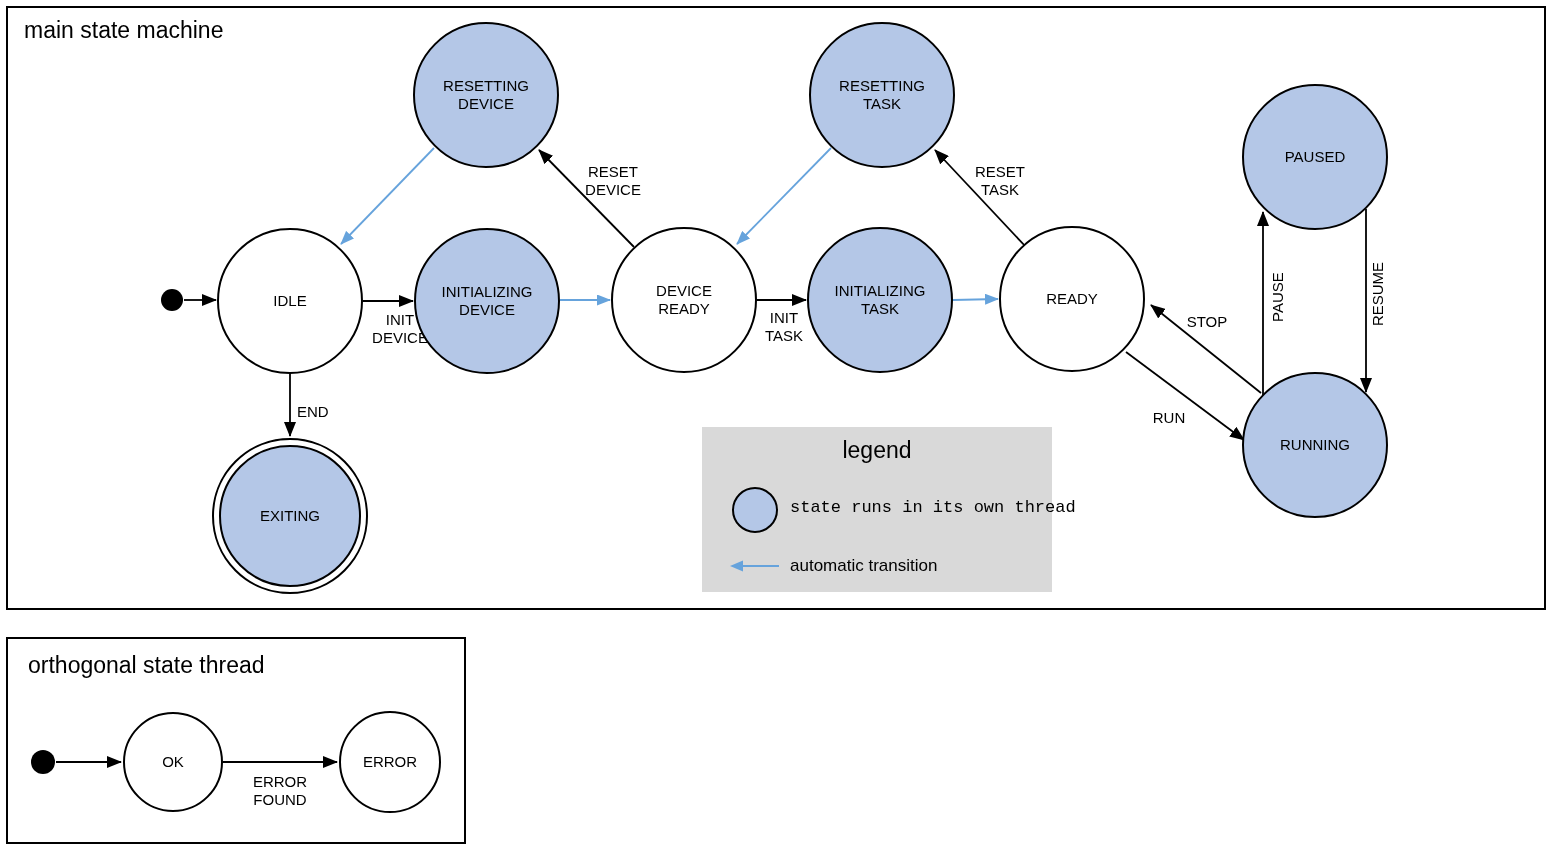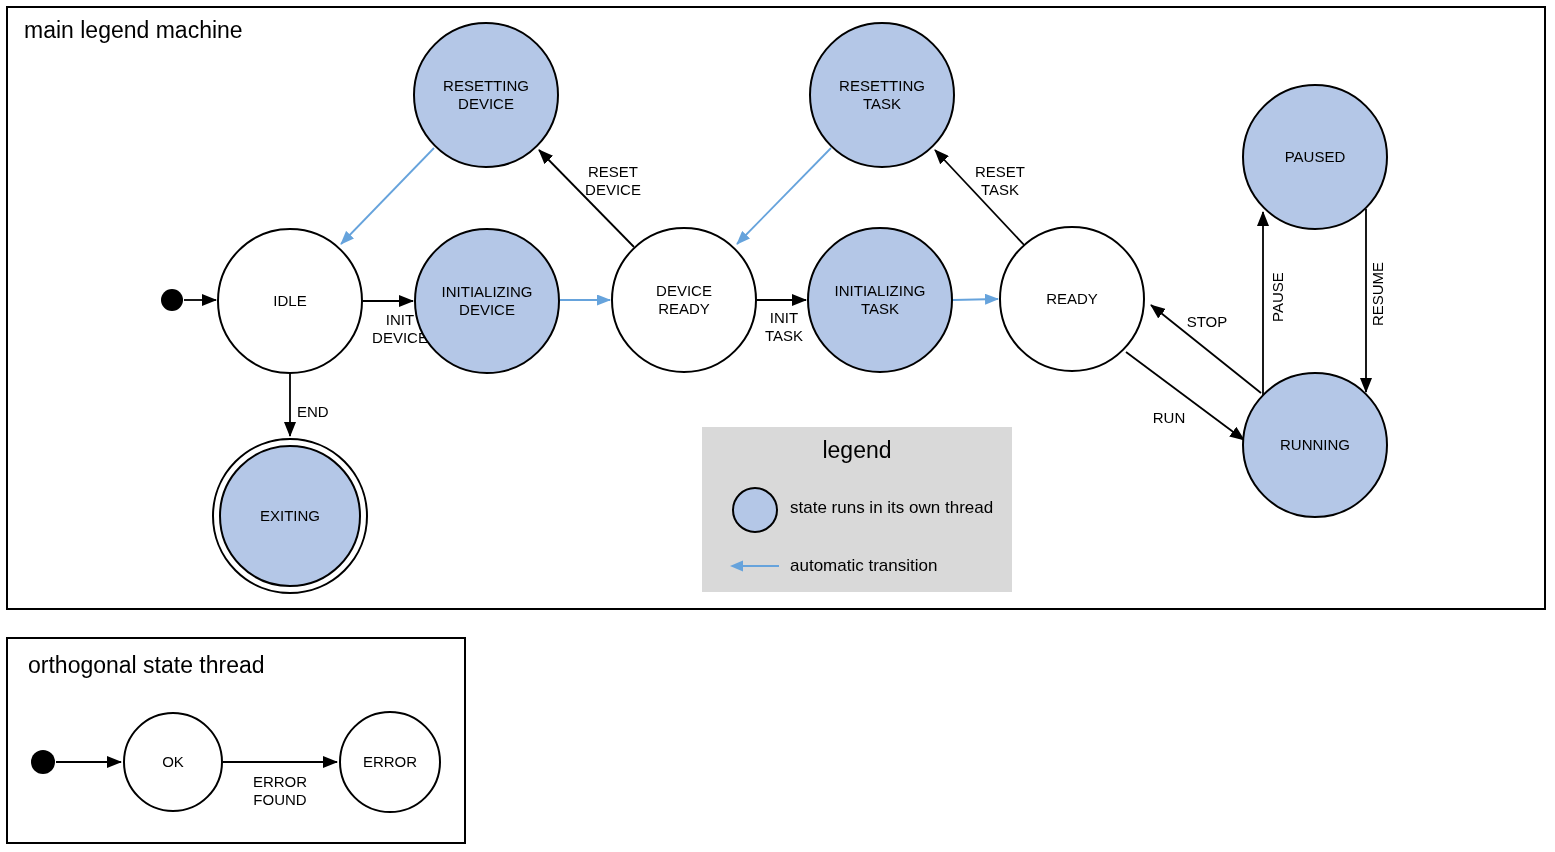--- a/index.html
+++ b/index.html
@@ -42,21 +42,21 @@
   }
   .edge-label {
     font-family: "Liberation Sans", sans-serif;
     font-size: 15px;
     fill: #000000;
   }
 
   #legend {
     position: absolute;
     left: 702px; top: 427px;
-    width: 310px; height: 165px;
+    width: 350px; height: 165px;
     background: var(--legend-bg, #d9d9d9);
     z-index: 2;
   }
   .legend-title {
     text-align: center;
     font-size: 23px;
     color: #000000;
     margin-top: 10px;
   }
   .legend-circle-swatch {
@@ -67,20 +67,21 @@
     border-radius: 50%;
     background: var(--node-fill, #b4c7e7);
     box-sizing: content-box;
   }
   .legend-label-1 {
     position: absolute;
     left: 88px; top: 71px;
     font-size: 17px;
     color: #000000;
     white-space: nowrap;
+    font-family: Liberation Mono, monospace;
   }
   .legend-arrow-swatch {
     position: absolute;
     left: 27px; top: 132px;
   }
   .legend-label-2 {
     position: absolute;
     left: 88px; top: 129px;
     font-size: 17px;
     color: #000000;
@@ -88,21 +89,21 @@
   }
 </style>
 </head>
 <body>
 
 <div class="stage">
 
   <div class="panel" id="panel-main"></div>
   <div class="panel" id="panel-ortho"></div>
 
-  <div class="panel-title" id="main-title">main legend machine</div>
+  <div class="panel-title" id="main-title">main state machine</div>
   <div class="panel-title" id="ortho-title">orthogonal state thread</div>
 
   <svg id="diagram" width="1555" height="852" viewBox="0 0 1555 852">
     <defs>
       <marker id="arrow-event" markerUnits="userSpaceOnUse" markerWidth="15" markerHeight="12" refX="14" refY="6" orient="auto">
         <path id="mk-event" d="M0,0 L15,6 L0,12 z" fill="#000000"></path>
       </marker>
       <marker id="arrow-auto" markerUnits="userSpaceOnUse" markerWidth="14" markerHeight="11" refX="13" refY="5.5" orient="auto">
         <path id="mk-auto" d="M0,0 L14,5.5 L0,11 z" fill="#66a3dc"></path>
       </marker>

